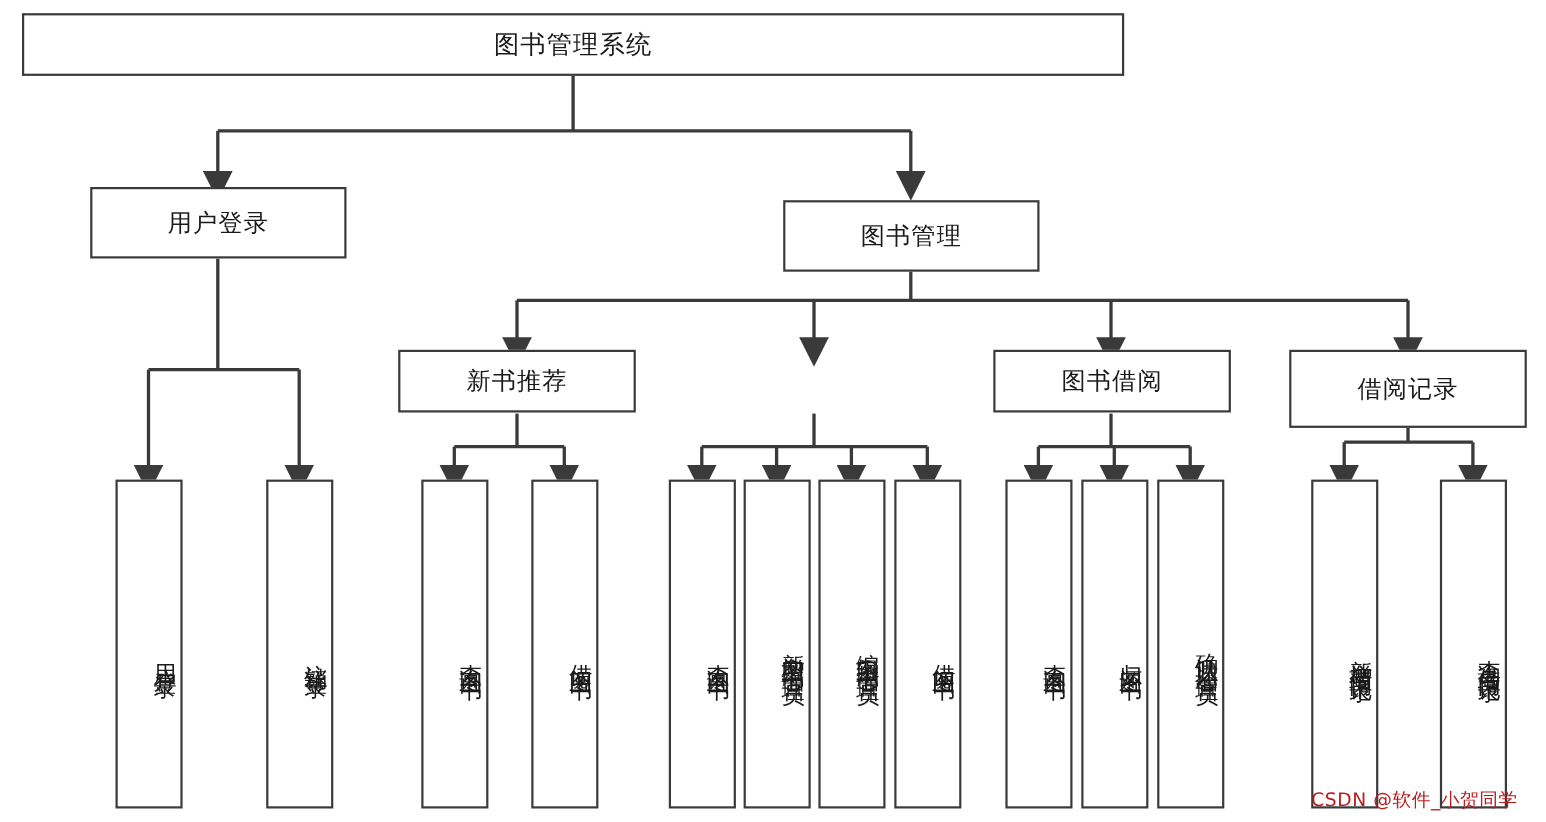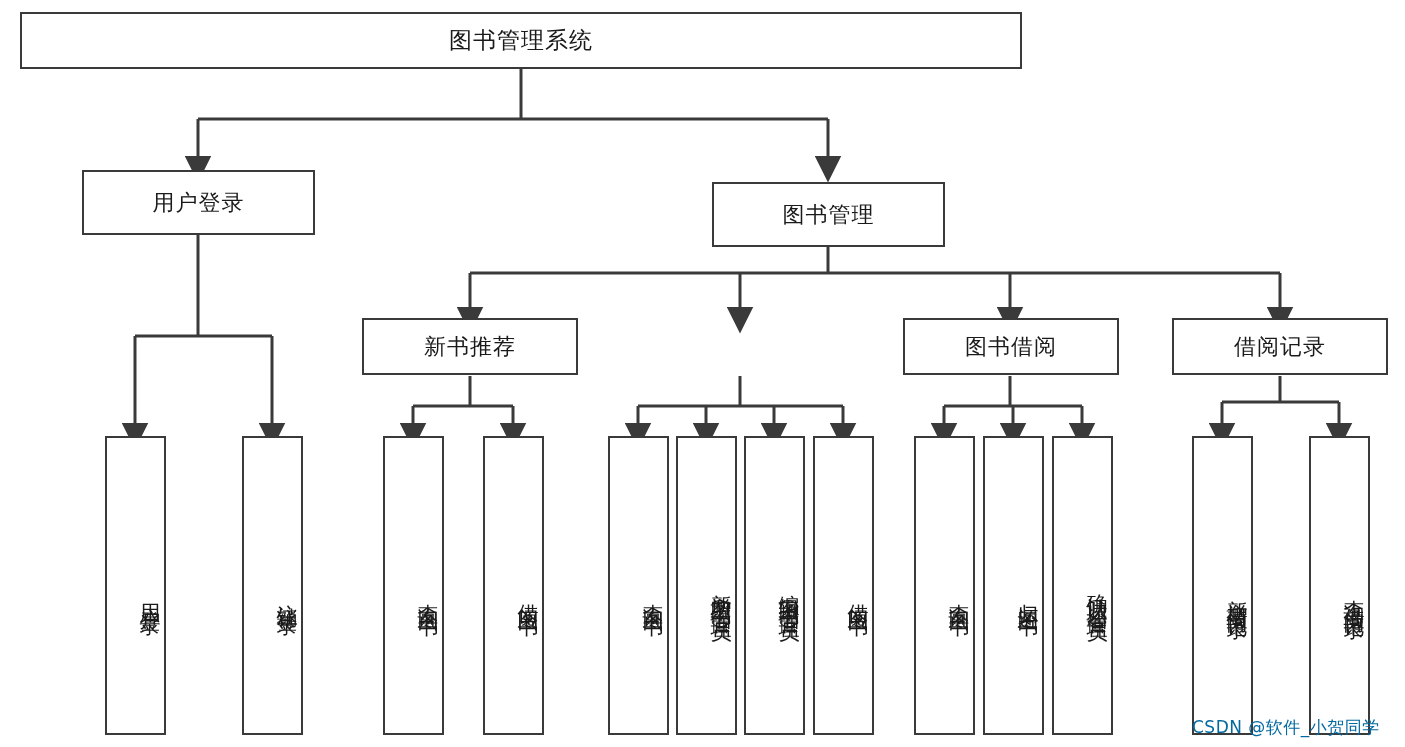--- a/index.html
+++ b/index.html
@@ -6,21 +6,21 @@
   body{width:1405px;height:747px;position:relative;overflow:hidden;
        font-family:"DejaVu Sans","Liberation Sans",sans-serif;color:#1a1a1a;}
   #canvas{position:absolute;left:0;top:0;width:1405px;height:747px;}
   svg.edges{position:absolute;left:0;top:0;width:1405px;height:747px;}
   .node{position:absolute;box-sizing:border-box;background:#ffffff;
         border:2.5px solid #3a3a3a;display:flex;align-items:center;justify-content:center;}
   .node.h{font-size:22px;letter-spacing:1px;}
   .node.v{writing-mode:vertical-rl;text-orientation:upright;
           font-size:21px;letter-spacing:4px;padding-top:18px;align-items:flex-start;justify-content:center;}
   .node.root{font-size:23px;}
-  .wm{position:absolute;font-size:17px;color:#0369a1;letter-spacing:0.5px;white-space:nowrap;text-align:center;}
+  .wm{position:absolute;font-size:17px;color:#b91c1c;letter-spacing:0.5px;white-space:nowrap;text-align:center;}
 </style>
 </head>
 <body>
 
 <div id="canvas">
 
   <svg class="edges" viewBox="0 0 1405 747">
     <defs>
       <marker id="ah" markerWidth="9" markerHeight="9" refX="1.5" refY="4.5" orient="auto" markerUnits="strokeWidth">
         <path d="M0,0 L9,4.5 L0,9 z" fill="#3a3a3a"></path>
@@ -70,21 +70,21 @@
     </g>
   </svg>
 
   <div class="node h root" style="left:20px;top:12px;width:1002px;height:57px;">图书管理系统</div>
 
   <div class="node h" style="left:82px;top:170px;width:233px;height:65px;">用户登录</div>
   <div class="node h" style="left:712px;top:170px;width:233px;height:65px;margin-top:12px;">图书管理</div>
 
   <div class="node h" style="left:362px;top:318px;width:216px;height:57px;">新书推荐</div>
   <div class="node h" style="left:903px;top:318px;width:216px;height:57px;">图书借阅</div>
-  <div class="node h" style="left:1172px;top:318px;width:216px;height:57px;">借阅记录</div>
+  <div class="node h" style="left:1172px;top:318px;width:216px;height:71px;">借阅记录</div>
 
   <div class="node v" style="left:105px;top:436px;width:61px;height:299px;">用户登录</div>
   <div class="node v" style="left:242px;top:436px;width:61px;height:299px;">注销登录</div>
 
   <div class="node v" style="left:383px;top:436px;width:61px;height:299px;">查询图书</div>
   <div class="node v" style="left:483px;top:436px;width:61px;height:299px;">借阅图书</div>
 
   <div class="node v" style="left:608px;top:436px;width:61px;height:299px;">查询图书</div>
   <div class="node v" style="left:676px;top:436px;width:61px;height:299px;">新增图书（管理员）</div>
   <div class="node v" style="left:744px;top:436px;width:61px;height:299px;">编辑图书（管理员）</div>

